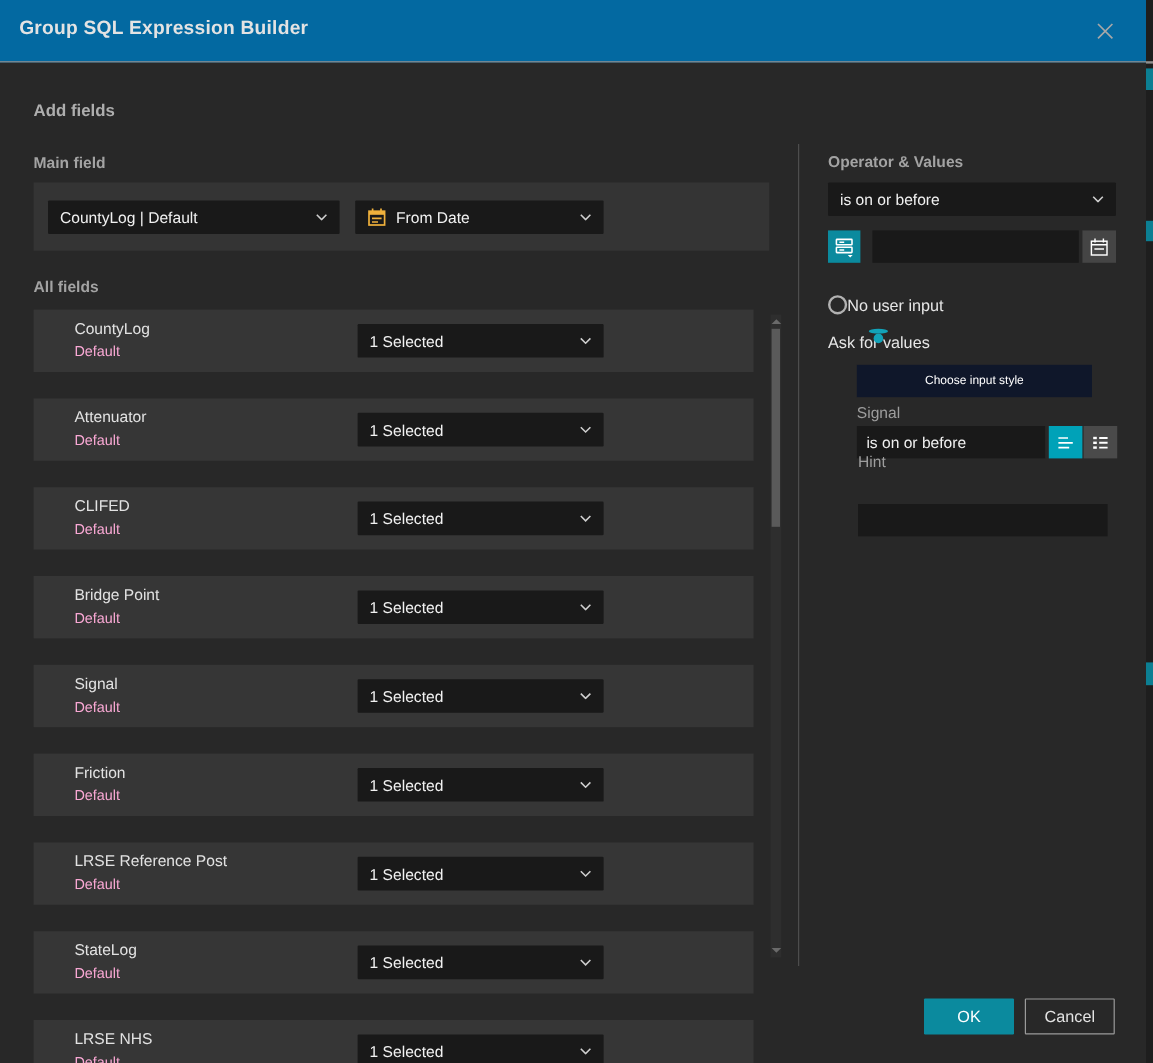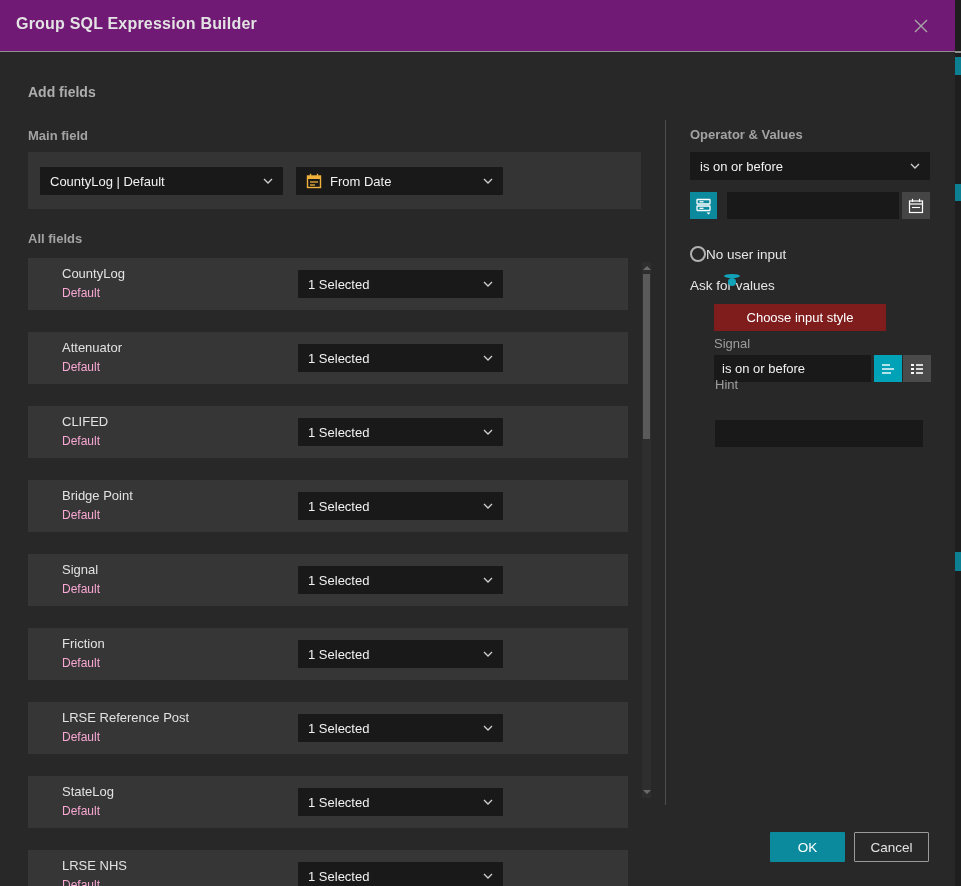--- a/index.html
+++ b/index.html
@@ -3,21 +3,21 @@
 <meta charset="utf-8">
 <style>
   * { box-sizing: border-box; margin: 0; padding: 0; }
   html,body { width: 961px; height: 886px; background:#1d1d1d; }
   body { font-family: "Liberation Sans", sans-serif; overflow: hidden; }
   #stage { position: relative; width: 961px; height: 886px; background:#1d1d1d; }
 
   .dialog { position:absolute; left:0; top:0; width:955px; height:886px; background:#282828; }
 
   
-  .hdr { position:absolute; left:0; top:0; width:100%; height:52px; background:#701a75; border-bottom:1px solid #8f8f8f;padding-left:22px; }
+  .hdr { position:absolute; left:0; top:0; width:100%; height:52px; background:#0369a1; border-bottom:1px solid #8f8f8f;padding-left:22px; }
   .hdr-title { position:absolute; left:16px; top:15px; font-size:16px; font-weight:bold; color:#e3e3e3; letter-spacing:.2px; }
   .close-btn { position:absolute; right:22px; top:14px; width:24px; height:24px; cursor:pointer; display:flex; align-items:center; justify-content:center; }
 
   .sect-label { position:absolute; color:#a3a3a3; font-size:13px; font-weight:bold; }
   .h-addfields { left:28px; top:84px; font-size:14px; color:#aeaeae; }
 
   
   .sel { background:#191919; color:#f1f1f1; font-size:13px; display:flex; align-items:center; padding:0 10px; cursor:pointer; border-radius:1px; }
   .sel .txt { flex:1 1 auto; white-space:nowrap; overflow:hidden; }
   .sel svg.chev { flex:0 0 auto; }
@@ -50,21 +50,21 @@
   .val-input { position:absolute; left:727px; top:192px; width:172px; height:27px; background:#191919; border:none; color:#f0f0f0; font-size:13px; padding:0 8px; font-family:"Liberation Sans",sans-serif; }
   .cal-btn { position:absolute; left:902px; top:192px; width:28px; height:27px; background:#454545; display:flex; align-items:center; justify-content:center; cursor:pointer; }
 
   .radio-row { position:absolute; left:690px; height:18px; display:flex; align-items:center; cursor:pointer; }
   .r1 { top:245px; } .r2 { top:274px;flex-direction:column; }
   .radio { width:16px; height:16px; border-radius:50%; border:2px solid #b2b2b2; background:transparent; }
   .radio.on { border-color:#12a3b9; position:relative; }
   .radio.on::after { content:""; position:absolute; left:2px; top:2px; width:8px; height:8px; border-radius:50%; background:#12a3b9; }
   .radio-row .rlabel { font-size:13.5px; color:#e6e6e6; }
 
-  .choose-btn { position:absolute; left:714px; top:304px; width:172px; height:27px; background:#7f1d1d; color:#fff; font-size:13px; border:none; cursor:pointer; font-family:"Liberation Sans",sans-serif; }
+  .choose-btn { position:absolute; left:714px; top:304px; width:196px; height:27px; background:#0f172a; color:#fff; font-size:10px; border:none; cursor:pointer; font-family:"Liberation Sans",sans-serif; }
   .lbl-label { left:714px; top:336px; font-weight:normal; color:#9d9d9d; }
   .lbl-input { position:absolute; left:714px; top:355px; width:157px; height:27px; background:#191919; border:none; color:#f0f0f0; font-size:13px; padding:0 8px; font-family:"Liberation Sans",sans-serif; }
   .tog { position:absolute; top:355px; width:28px; height:27px; display:flex; align-items:center; justify-content:center; cursor:pointer; }
   .tog1 { left:874px; background:#00a2b8; }
   .tog2 { left:903px; background:#4a4a4a; }
   .hint-label { left:715px; top:377px; font-weight:normal; color:#9d9d9d; }
   .hint-input { position:absolute; left:715px; top:420px; width:208px; height:27px; background:#191919; border:none; color:#f0f0f0; font-size:13px; padding:0 8px; font-family:"Liberation Sans",sans-serif; }
 
   
   .ok-btn { position:absolute; left:770px; top:832px; width:75px; height:30px; background:#0b8a9e; color:#fff; border:none; font-size:13.5px; cursor:pointer; border-radius:1px; font-family:"Liberation Sans",sans-serif; }

